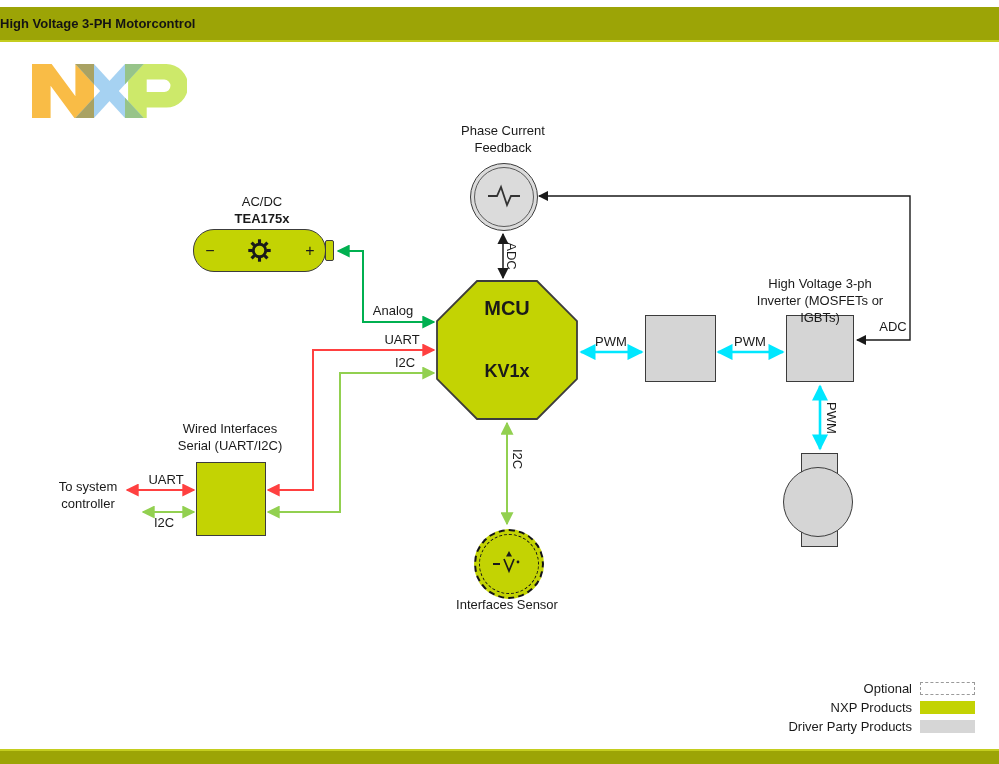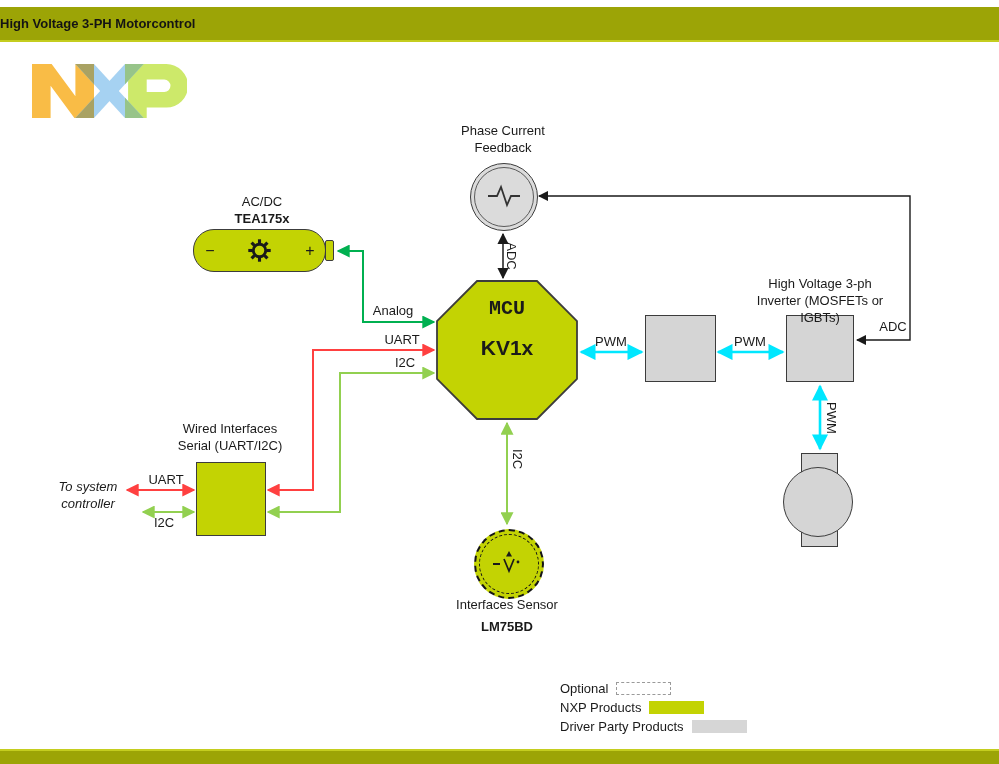--- a/index.html
+++ b/index.html
@@ -29,21 +29,21 @@
   #temp-circle{left:474px;top:529px;width:66px;height:66px;background:#C3D303;border:2px dashed #141414;}
   #temp-circle-inner{position:absolute;left:3px;top:3px;right:3px;bottom:3px;border:1.6px dashed #141414;border-radius:50%;}
   
   #motor-rect{left:801px;top:453px;width:37px;height:94px;}
   #motor-circle{left:783px;top:467px;width:70px;height:70px;}
   
   .linelabel{position:absolute;font-size:13px;line-height:16px;text-align:center;width:80px;color:#1a1a1a;}
   .rot{width:60px;transform:rotate(90deg);}
   
   #legend{position:absolute;left:560px;top:679px;width:415px;}
-  .legend-row{display:flex;align-items:center;height:19px;}
+  .legend-row{display:flex;justify-content:flex-end;align-items:center;height:19px;}
   .legend-row span.ltext{font-size:13px;margin-right:8px;}
   .swatch{width:55px;height:13px;box-sizing:border-box;}
   .swatch.optional{background:#ffffff;border:1.5px dashed #9a9a9a;}
   .swatch.nxp{background:#C3D303;}
   .swatch.third{background:#D6D6D6;}
   svg{display:block;}
   #wires{position:absolute;left:0;top:0;z-index:1;}
   .node{z-index:2;}
   .txt{z-index:3;}
 </style>
@@ -143,57 +143,56 @@
           <line x1="8.05" y1="17.95" x2="5.36" y2="20.64"></line>
         <line x1="6" y1="13" x2="2.2" y2="13"></line>
           <line x1="8.05" y1="8.05" x2="5.36" y2="5.36"></line>
         <line x1="13" y1="6" x2="13" y2="2.2"></line>
           <line x1="17.95" y1="8.05" x2="20.64" y2="5.36"></line>
       </g>
       <circle cx="13" cy="13" r="6" fill="none" stroke="#1a1a1a" stroke-width="2.8"></circle>
     </svg>
   </div>
 
-  <div class="nlabel bold txt" style="left:437px;top:300px;width:140px;font-size:20px;font-family:Liberation Mono, monospace;">MCU</div>
-  <div class="nlabel bold txt" style="left:437px;top:339px;width:140px;font-size:21px;">KV1x</div>
+  <div class="nlabel bold txt" style="left:437px;top:300px;width:140px;font-size:20px;">MCU</div>
+  <div class="nlabel bold txt" style="left:437px;top:363px;width:140px;font-size:18px;">KV1x</div>
 
   <div class="abs gray node" style="left:645px;top:315px;width:71px;height:67px;"></div>
 
   <div class="nlabel txt" style="left:740px;top:275px;width:160px;">
     <div>High Voltage 3-ph</div>
     <div>Inverter (MOSFETs or</div>
     <div>IGBTs)</div>
   </div>
   <div class="abs gray node" style="left:786px;top:315px;width:68px;height:67px;"></div>
 
   <div class="abs gray node" id="motor-rect"></div>
   <div class="abs gray circle node" id="motor-circle"></div>
 
   <div class="nlabel txt" style="left:160px;top:420px;width:140px;">
     <div>Wired Interfaces</div>
     <div>Serial (UART/I2C)</div>
   </div>
   <div class="abs lime node" style="left:196px;top:462px;width:70px;height:74px;"></div>
 
-  <div class="nlabel txt" style="left:38px;top:478px;width:100px;font-style:italic;">
+  <div class="nlabel txt" style="left:38px;top:478px;width:100px;">
     <div>To system</div>
     <div>controller</div>
   </div>
 
   <div class="abs circle node" id="temp-circle">
     <div id="temp-circle-inner"></div>
     <svg class="abs" style="left:14px;top:19px;" width="34" height="26" viewBox="0 0 34 26">
       <line x1="3" y1="14" x2="10" y2="14" stroke="#1a1a1a" stroke-width="2"></line>
       <polyline points="14,9 19,21 24,9" fill="none" stroke="#1a1a1a" stroke-width="1.7"></polyline>
       <polygon points="19,1 16,6.5 22,6.5" fill="#1a1a1a"></polygon>
       <circle cx="28" cy="12" r="1.4" fill="#1a1a1a"></circle>
     </svg>
   </div>
   <div class="nlabel txt" style="left:407px;top:596px;width:200px;">Interfaces Sensor</div>
-  <div class="nlabel bold txt" style="left:407px;top:618px;width:200px;">LM75BD</div>
 
   <div class="linelabel txt" style="left:353px;top:303px;">Analog</div>
   <div class="linelabel txt" style="left:362px;top:332px;">UART</div>
   <div class="linelabel txt" style="left:365px;top:355px;">I2C</div>
   <div class="linelabel txt" style="left:126px;top:472px;">UART</div>
   <div class="linelabel txt" style="left:124px;top:515px;">I2C</div>
   <div class="linelabel txt" style="left:571px;top:334px;">PWM</div>
   <div class="linelabel txt" style="left:710px;top:334px;">PWM</div>
   <div class="linelabel txt" style="left:853px;top:319px;">ADC</div>
   <div class="linelabel rot txt" style="left:481px;top:248px;">ADC</div>

